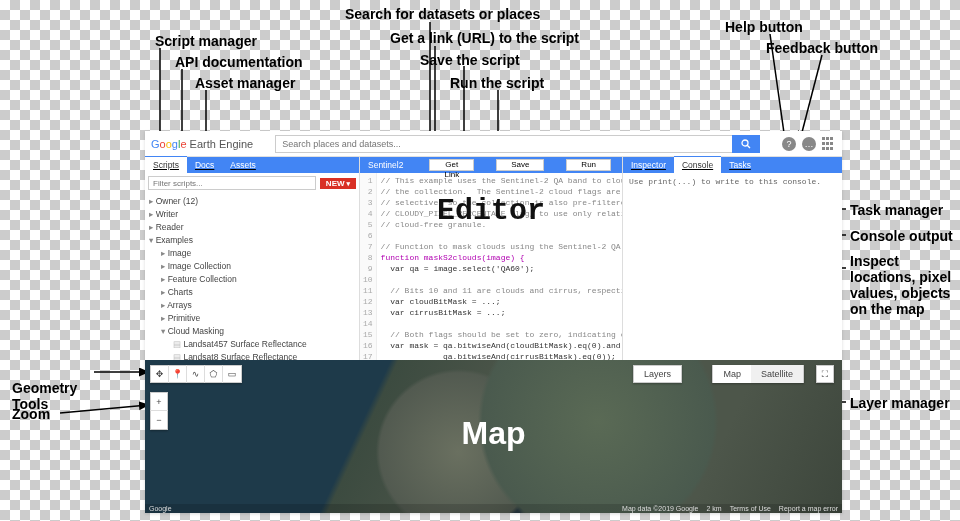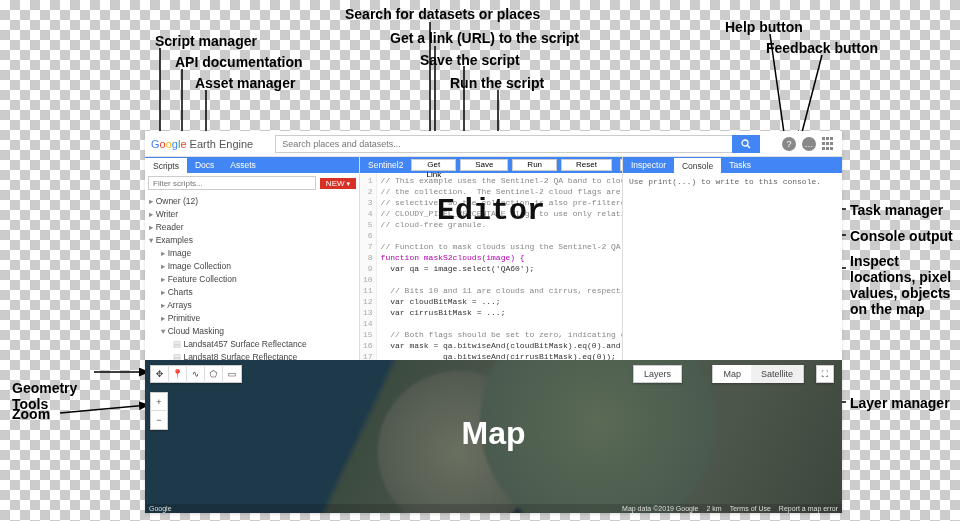--- a/index.html
+++ b/index.html
@@ -55,40 +55,41 @@
     width:14px; height:14px; border-radius:50%; background:#888;
     color:#fff; font-size:9px; display:flex; align-items:center; justify-content:center;
   }
   .apps-icon { width:14px; height:14px; display:flex; flex-wrap:wrap; gap:1px;}
   .apps-icon span{width:3px;height:3px;background:#888;}
   
   .main { flex:1; display:flex; min-height:0;}
   .panel-left { width:215px; border-right:1px solid #ddd; display:flex; flex-direction:column;}
   .panel-mid  { flex:1; display:flex; flex-direction:column; min-width:0;}
   .panel-right{ width:220px; border-left:1px solid #ddd; display:flex; flex-direction:column;}
-  .tabs { display:flex; background:#4285F4; height:16px; align-items:flex-start;}
+  .tabs { display:flex; background:#4285F4; height:16px; align-items:flex-end;text-decoration:underline;}
   .tabs .tab {
     padding:0 8px; font-size:8.5px; color:#fff; line-height:16px; cursor:pointer;
   }
   .tabs .tab.active { background:#fff; color:#333; border-top:1px solid #4285F4;}
   .left-filter{ display:flex; padding:3px; gap:4px; align-items:center;}
   .left-filter input{ flex:1; height:14px; font-size:8px; padding:0 4px; border:1px solid #ccc;}
   .newbtn{
     background:#d93025; color:#fff; font-size:8px; padding:1px 6px;
     border:none;
+    font-weight:bold;
   }
   .newbtn::after{content:" ▾"; font-size:7px;}
   .tree { padding:2px 4px; font-size:8.5px; color:#444; line-height:13px; overflow:hidden;}
   .tree .node::before{content:"▸ "; color:#888;}
   .tree .node.open::before{content:"▾ "; color:#888;}
   .tree .child{ padding-left:12px;}
   .tree .leaf::before{content:"▫ "; color:#bbb;}
   .tree .leaf.db::before{content:"▤ ";}
   
-  .midbar{ height:16px; background:#4285F4; display:flex; align-items:center; padding:0 4px; gap:4px;}
+  .midbar{ height:16px; background:#4285F4; display:flex; align-items:center; padding:0 4px; gap:22px;}
   .midbar .title{ color:#fff; font-size:8.5px; padding:0 4px;}
   .btn { background:#fff; border:1px solid #ccc; font-size:8px; padding:0 14px; height:12px; line-height:10px;}
   .btn.sm{ padding:0 3px;}
   .spacer{flex:1;}
   .code{
     flex:1; font-family: "Courier New", monospace; font-size:8px; line-height:11px;
     overflow:hidden; display:flex; position:relative;
   }
   .gutter{ width:18px; text-align:right; color:#aaa; padding:2px 3px; background:#fafafa; border-right:1px solid #eee;}
   .codebody{ flex:1; padding:2px 4px; white-space:pre; color:#333;}

